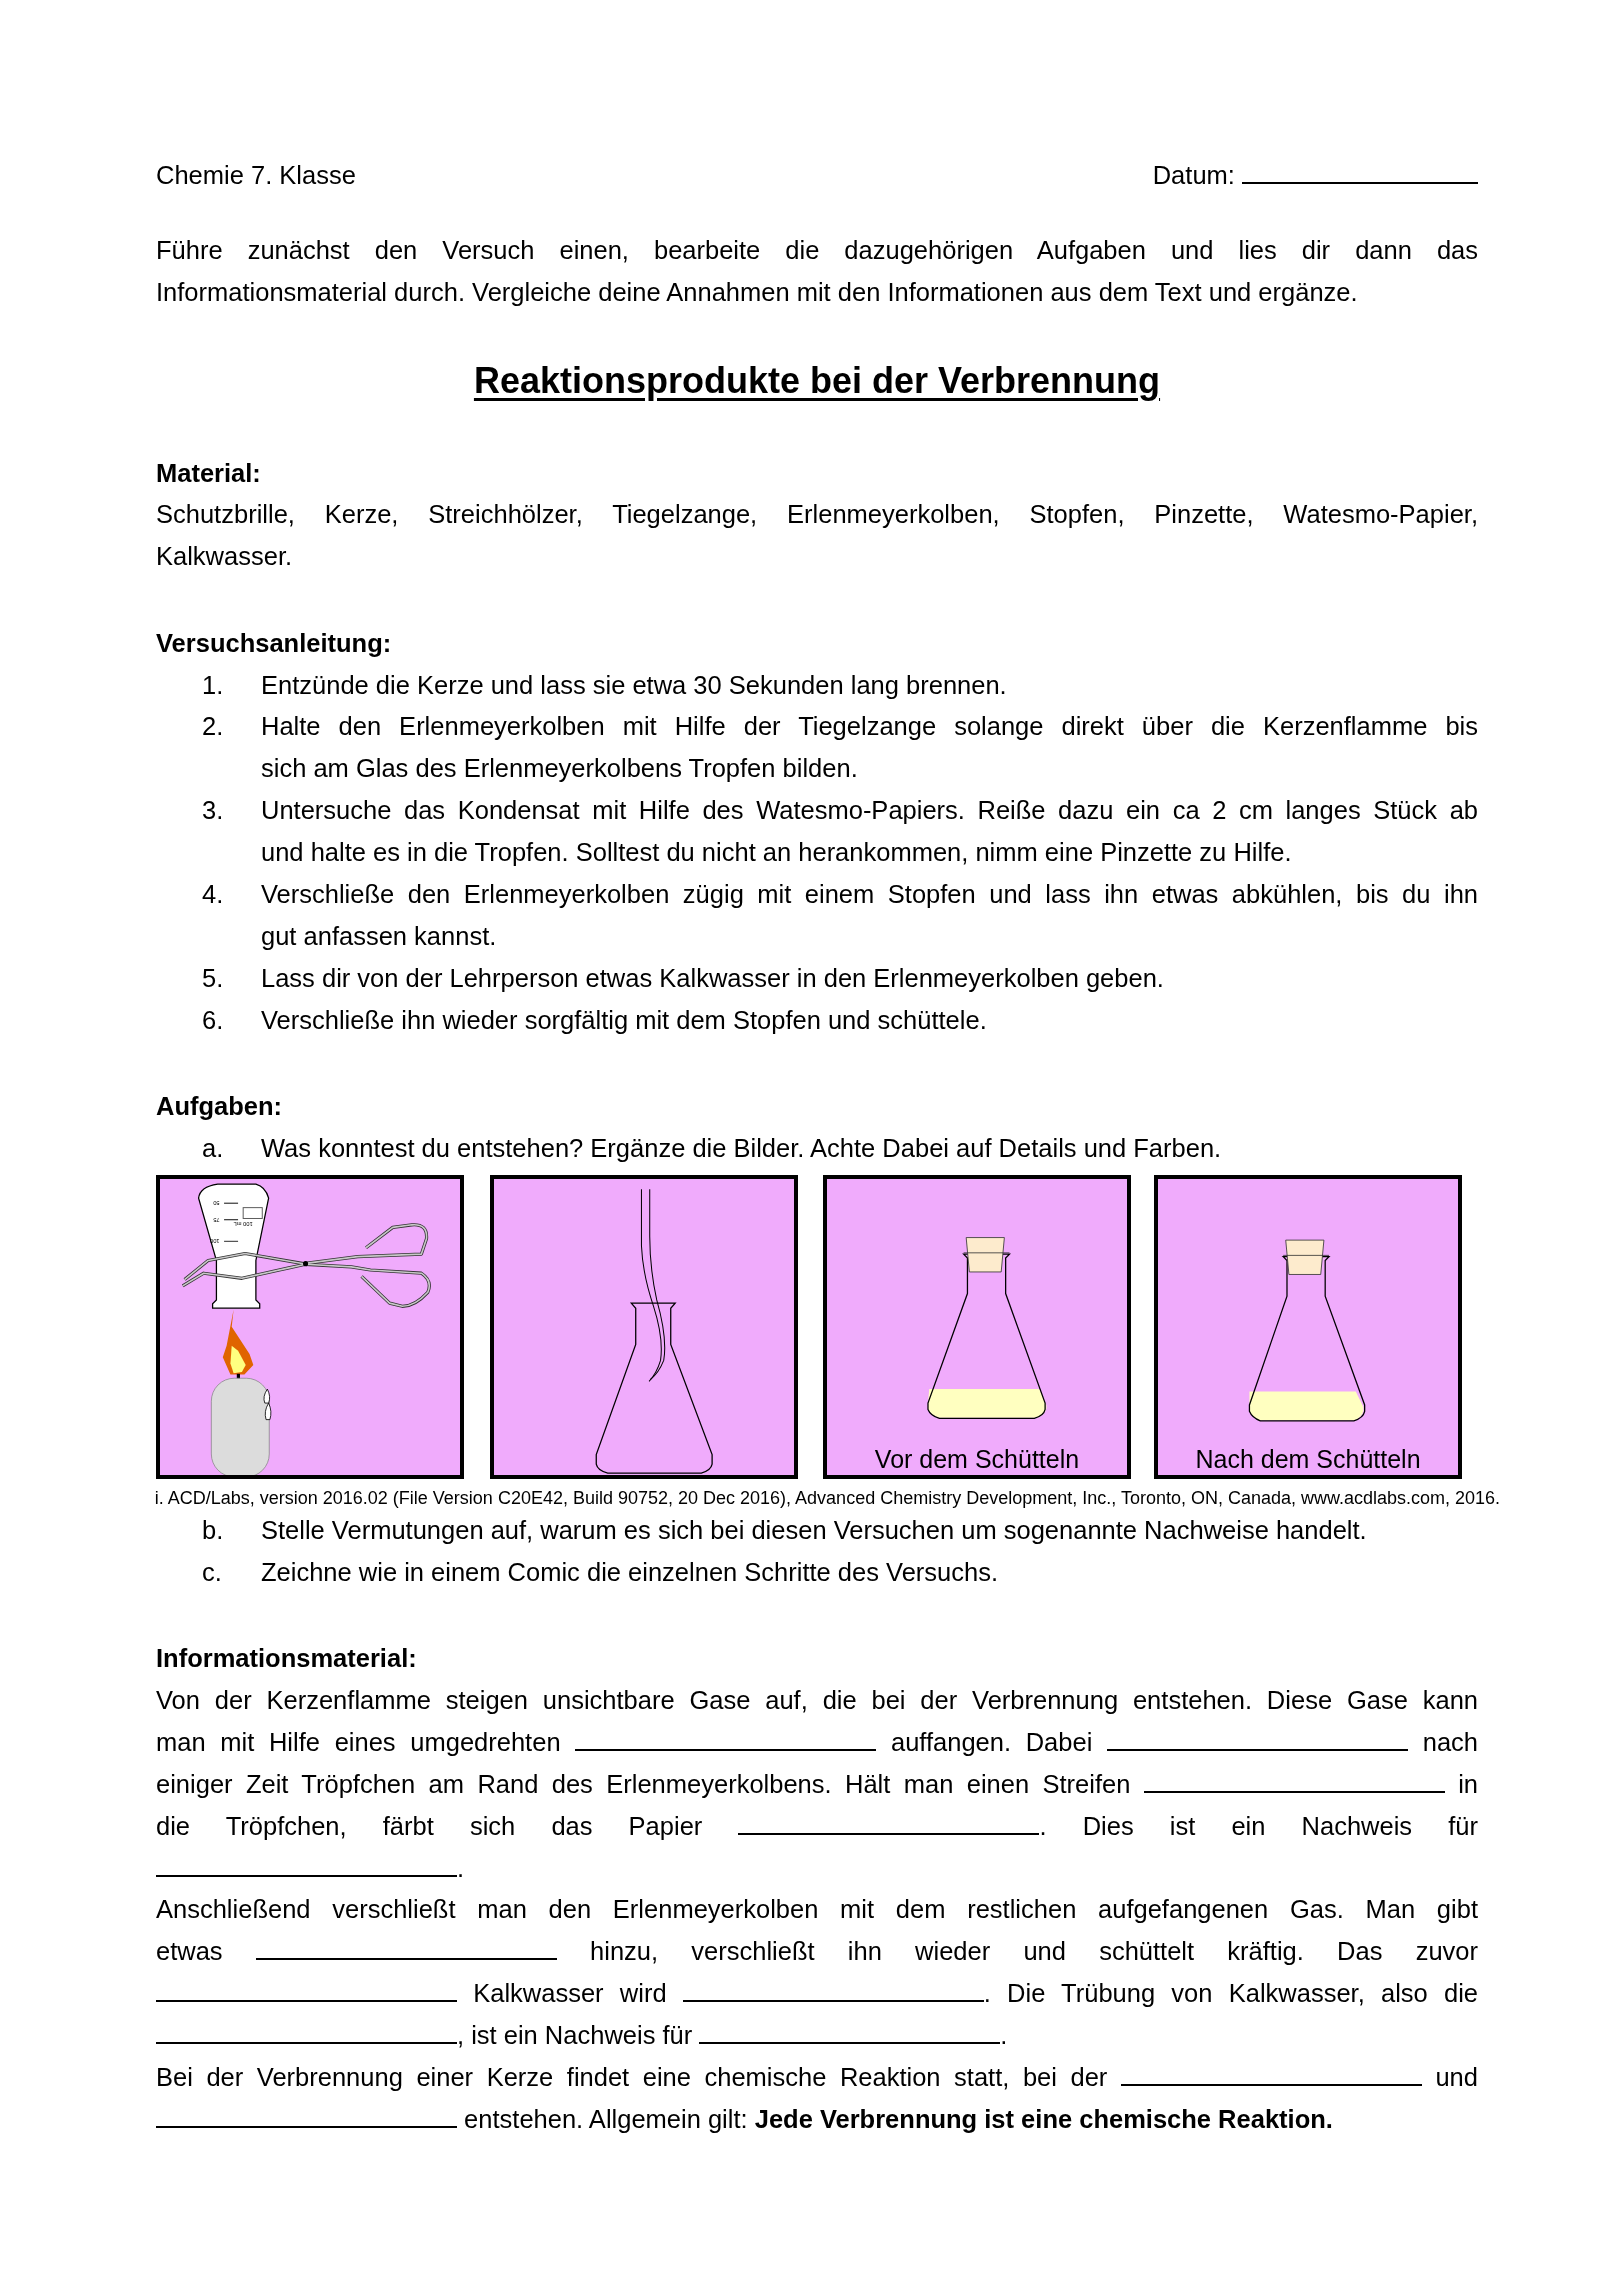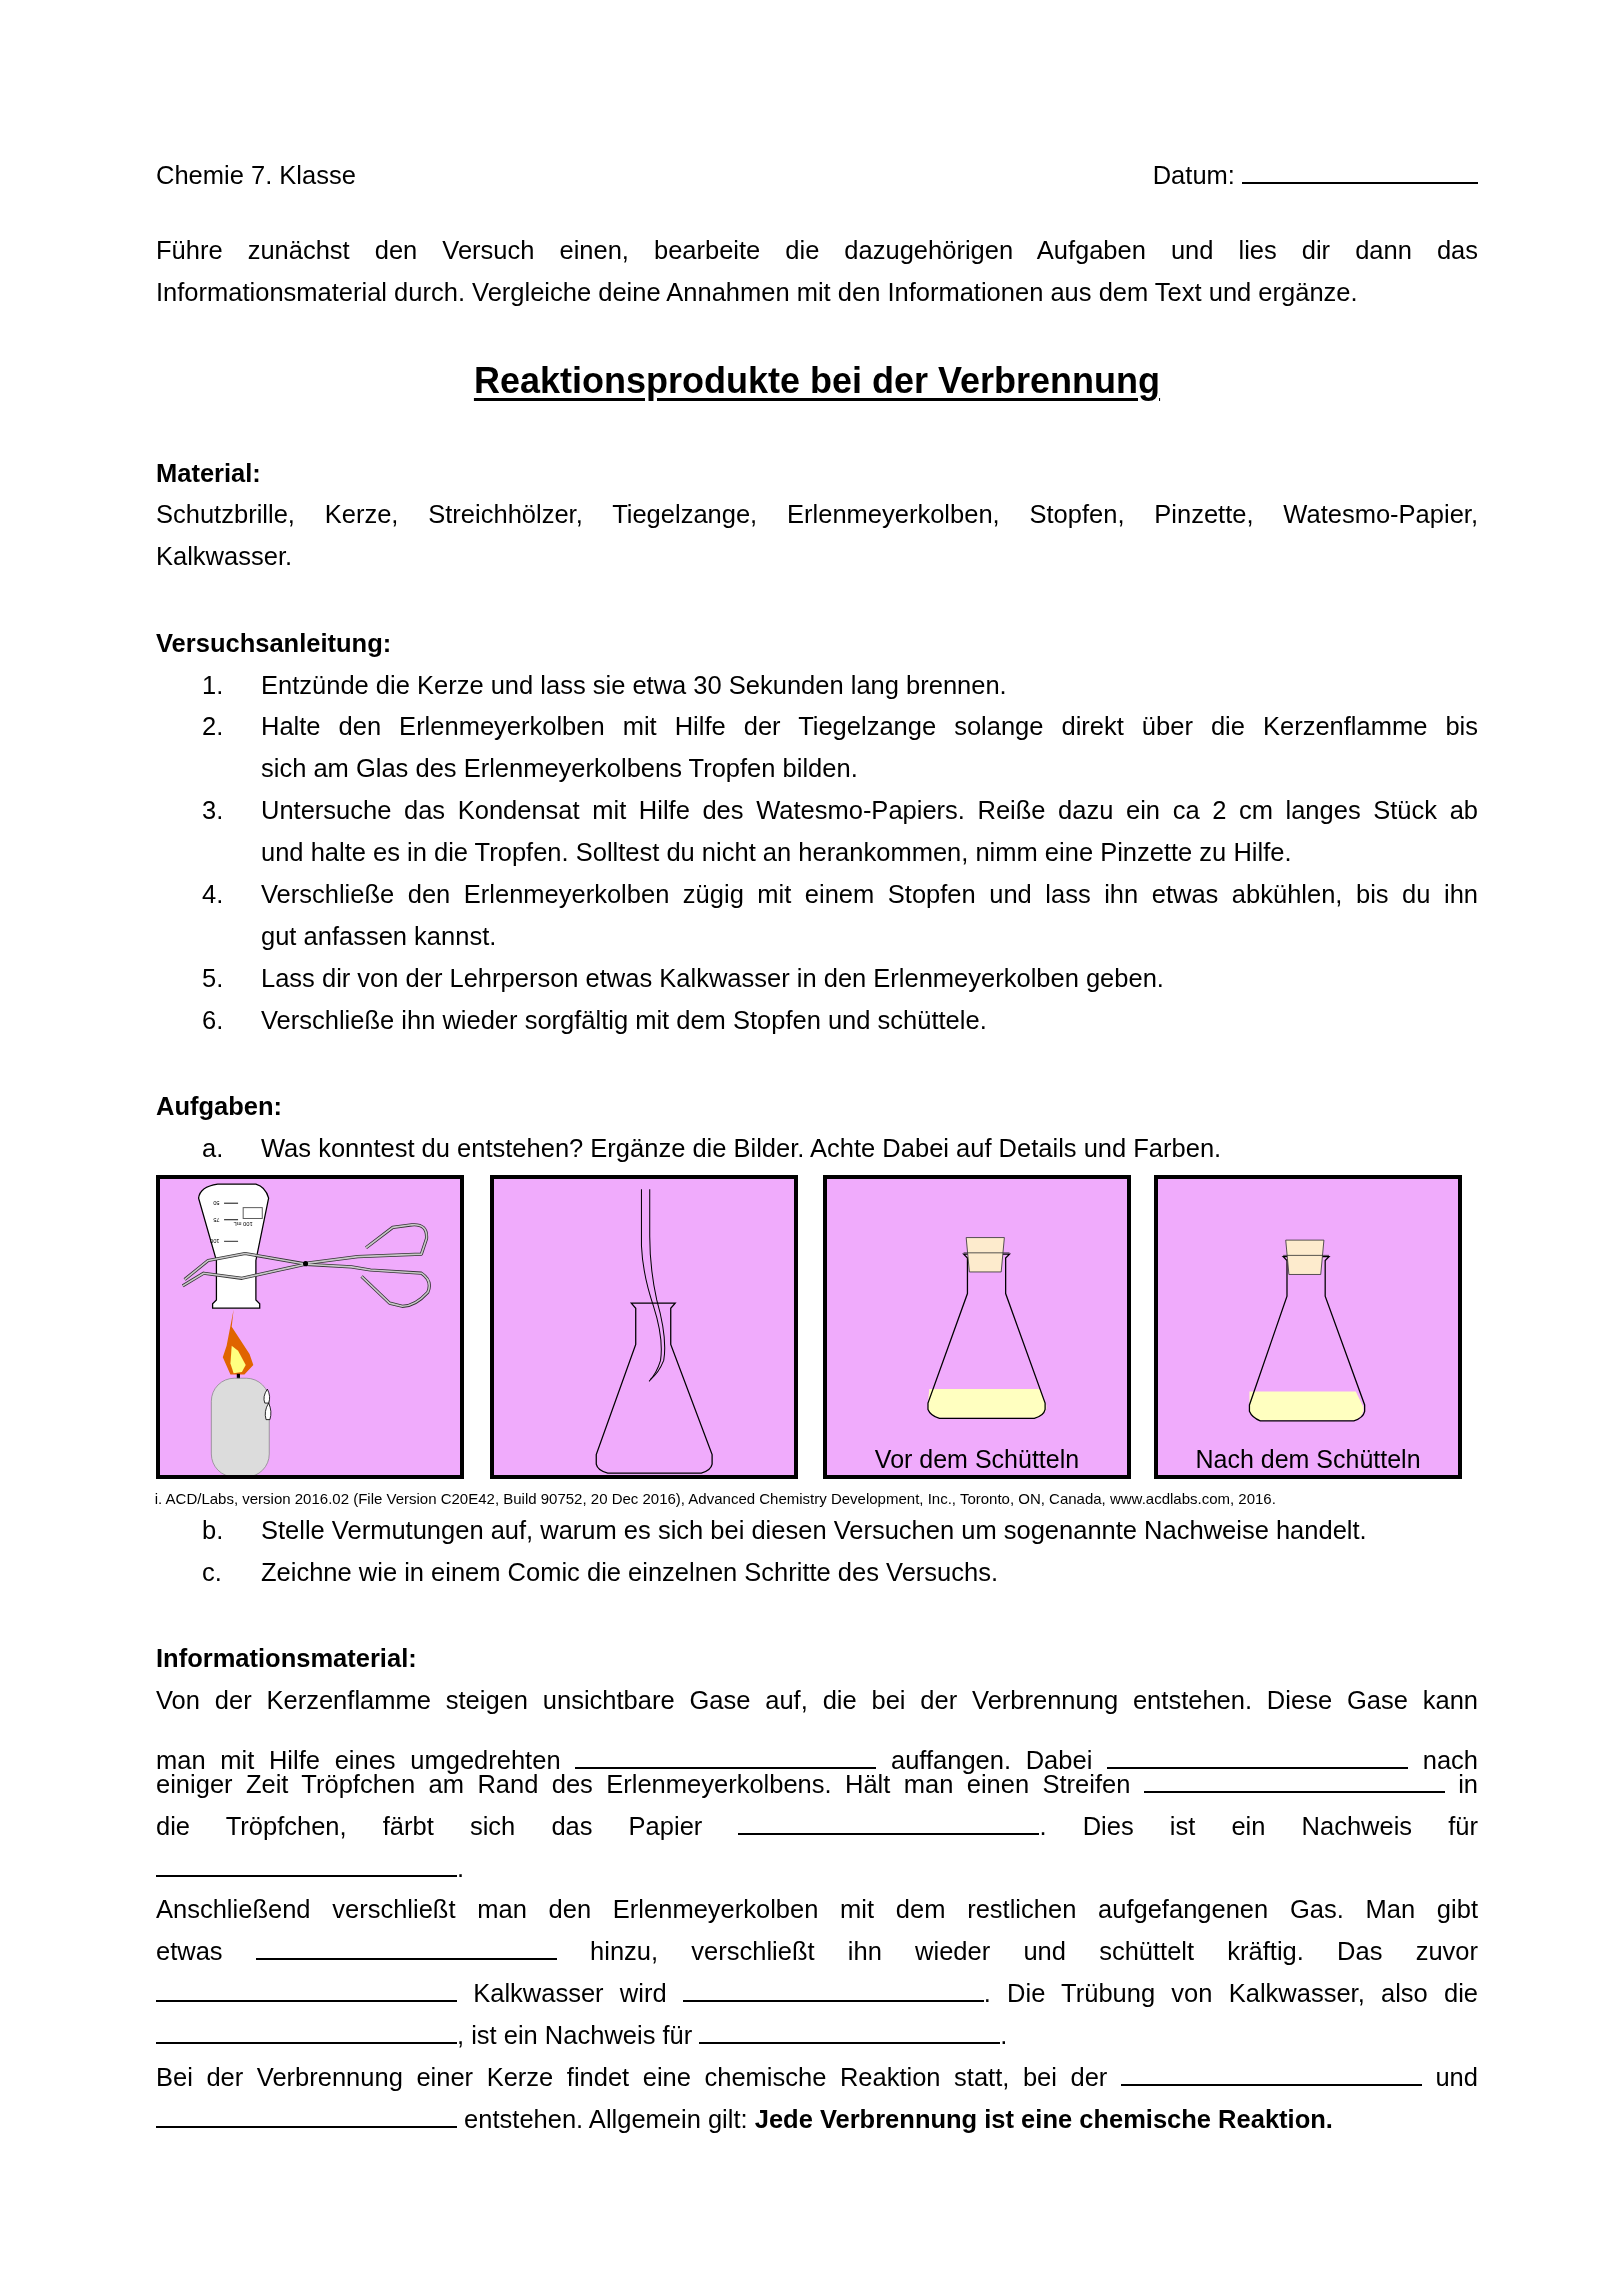--- a/index.html
+++ b/index.html
@@ -11,21 +11,21 @@
   .bold { font-weight: bold; }
   .title { text-align: center; font-weight: bold; font-size: 36px; text-decoration: underline; text-underline-offset: 5.2px; }
   .num { position: absolute; left: 46px; }
   .item-text { position: absolute; left: 105px; width: 1217px; }
   .blank { display: inline-block; width: 301px; border-bottom: 2.6px solid #000; height: 22px; vertical-align: baseline; }
   .blank.date { width: 236px; }
   .panels { position: absolute; left: 0; top: 1175px; width: 1328px; height: 311px; }
   .panel { position: absolute; top: 0; width: 308px; height: 304px; border: 4.6px solid #000; box-sizing: border-box; background: #f0abfc; }
   .panel svg { position: absolute; left: 0; top: 0; width: 100%; height: 100%; }
   .caption { position: absolute; bottom: 1.3px; left: 0; width: 100%; text-align: center; font-size: 25px; line-height: 29px; }
-  .credit { position: absolute; font-size: 15px; line-height: 19.6px; white-space: nowrap; }
+  .credit { position: absolute; font-size: 18px; line-height: 19.6px; white-space: nowrap; }
 </style>
 </head>
 <body>
 
 <div class="page">
 
   <div class="line" style="top:154px;">
     <span>Chemie 7. Klasse</span>
     <span style="position:absolute; right:0;">
       <span>Datum:</span>
@@ -163,21 +163,21 @@
     <span class="item-text">Stelle Vermutungen auf, warum es sich bei diesen Versuchen um sogenannte Nachweise handelt.</span>
   </div>
   <div class="line" style="top:1551px;">
     <span class="num">c.</span>
     <span class="item-text">Zeichne wie in einem Comic die einzelnen Schritte des Versuchs.</span>
   </div>
 
   <div class="line bold" style="top:1637px;">Informationsmaterial:</div>
 
   <div class="line justify" style="top:1679px;">Von der Kerzenflamme steigen unsichtbare Gase auf, die bei der Verbrennung entstehen. Diese Gase kann</div>
-  <div class="line justify" style="top:1721px;margin-top:18px;">
+  <div class="line justify" style="top:1721px;">
     <span>man mit Hilfe eines umgedrehten</span>
     <span class="blank"></span>
     <span>auffangen. Dabei</span>
     <span class="blank"></span>
     <span>nach</span>
   </div>
   <div class="line justify" style="top:1763px;">
     <span>einiger Zeit Tröpfchen am Rand des Erlenmeyerkolbens. Hält man einen Streifen</span>
     <span class="blank"></span>
     <span>in</span>

